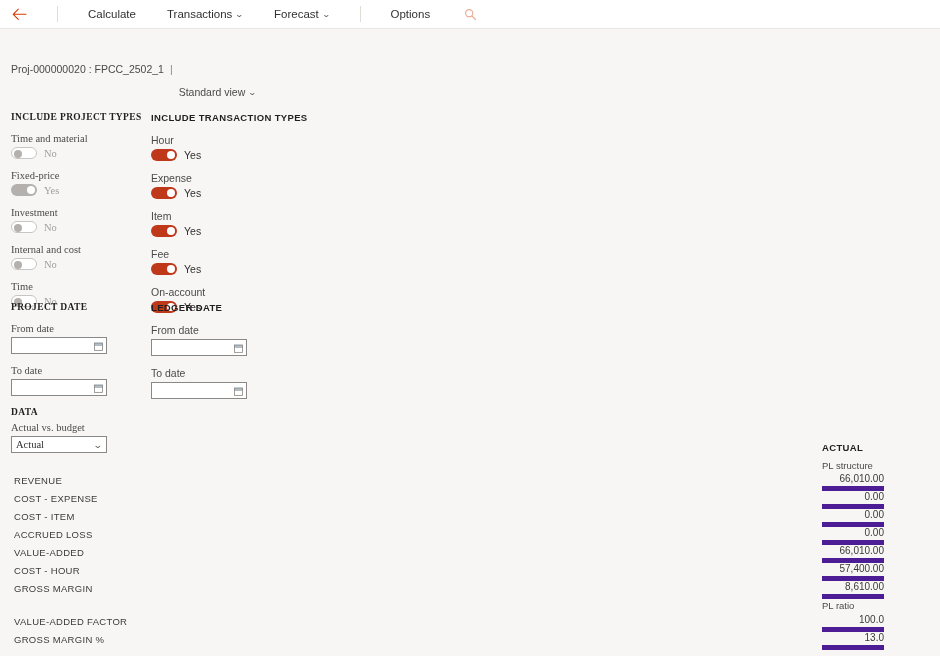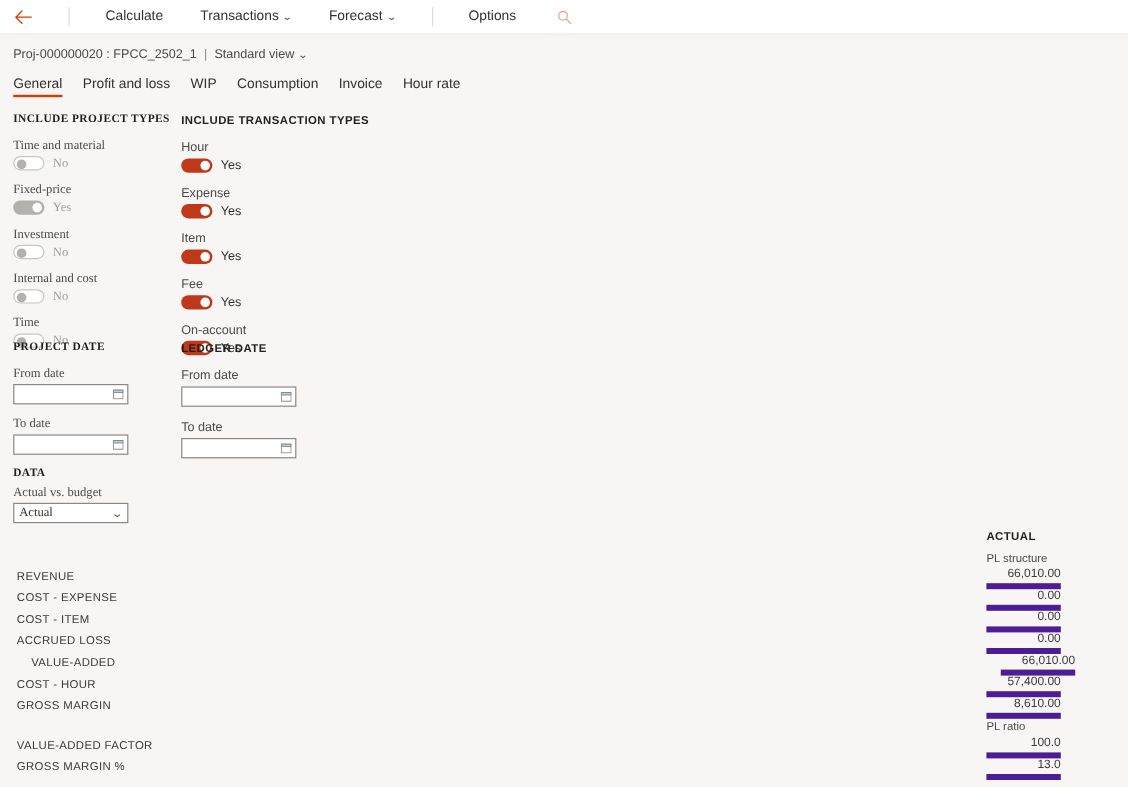--- a/index.html
+++ b/index.html
@@ -74,21 +74,21 @@
   .breadcrumb {
     font-size: 10.5px;
     color: #4a4a4a;
     margin-top: 10px;
     display: flex;
     align-items: center;
     gap: 0;
     white-space: nowrap;
   }
   .bc-sep { margin: 0 6px; color: #8a8886; }
-  .bc-view { display: inline-flex; align-items: center; gap: 4px; }
+  .bc-view { display: inline-flex; align-items: center; gap: 4px; margin-top: 47px; }
 
   .page-title {
     font-size: 21px;
     font-weight: 600;
     color: #201f1e;
     margin-top: 5px;
     letter-spacing: -0.2px;
   }
 
   
@@ -288,28 +288,20 @@
   <div class="breadcrumb">
     <span>Proj-000000020 : FPCC_2502_1</span>
     <span class="bc-sep">|</span>
     <span class="bc-view">
       <span>Standard view</span>
       <span class="chev">⌄</span>
     </span>
   </div>
 
 
-  <div class="tabs">
-    <div class="tab active">General</div>
-    <div class="tab">Profit and loss</div>
-    <div class="tab">WIP</div>
-    <div class="tab">Consumption</div>
-    <div class="tab">Invoice</div>
-    <div class="tab">Hour rate</div>
-  </div>
 
   <div class="form">
 
     <div class="col col-a">
       <div class="sec-head">INCLUDE PROJECT TYPES</div>
 
       <div class="fld">
         <div class="fld-label">Time and material</div>
         <div class="toggle-row">
           <span class="sw off">
@@ -496,21 +488,21 @@
     <div class="res-val">0.00</div>
   </div>
   <div class="res-row" style="top:76px;">
     <div class="res-label">COST - ITEM</div>
     <div class="res-val">0.00</div>
   </div>
   <div class="res-row" style="top:94px;">
     <div class="res-label">ACCRUED LOSS</div>
     <div class="res-val">0.00</div>
   </div>
-  <div class="res-row" style="top:112px;margin-left:12px;">
+  <div class="res-row" style="top:112px;">
     <div class="res-label">VALUE-ADDED</div>
     <div class="res-val">66,010.00</div>
   </div>
   <div class="res-row" style="top:130px;">
     <div class="res-label">COST - HOUR</div>
     <div class="res-val">57,400.00</div>
   </div>
   <div class="res-row" style="top:148px;">
     <div class="res-label">GROSS MARGIN</div>
     <div class="res-val">8,610.00</div>

